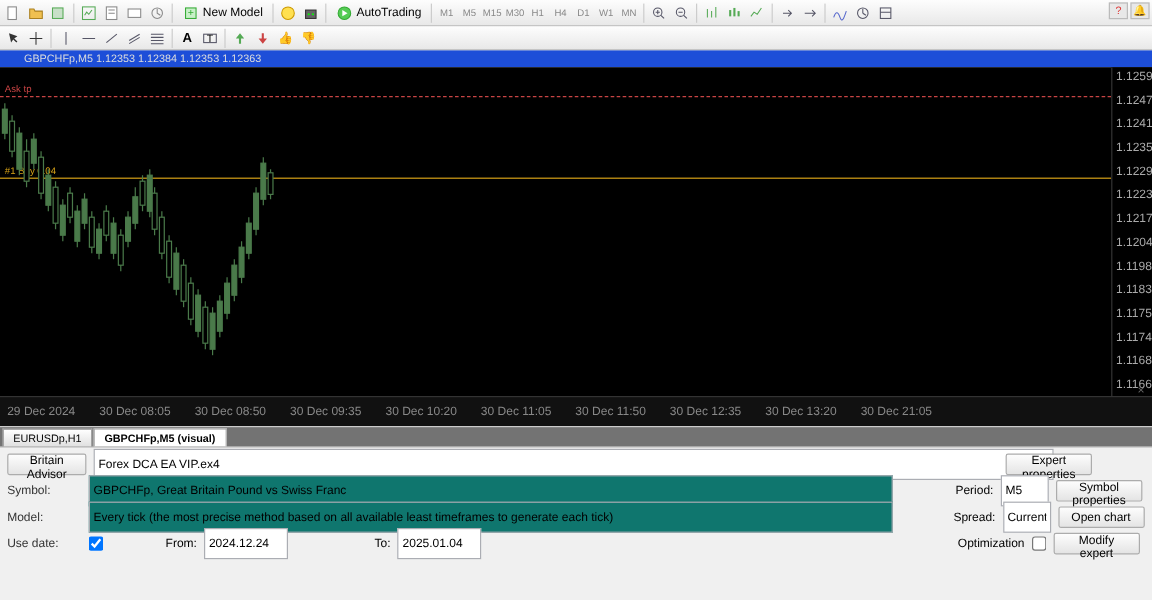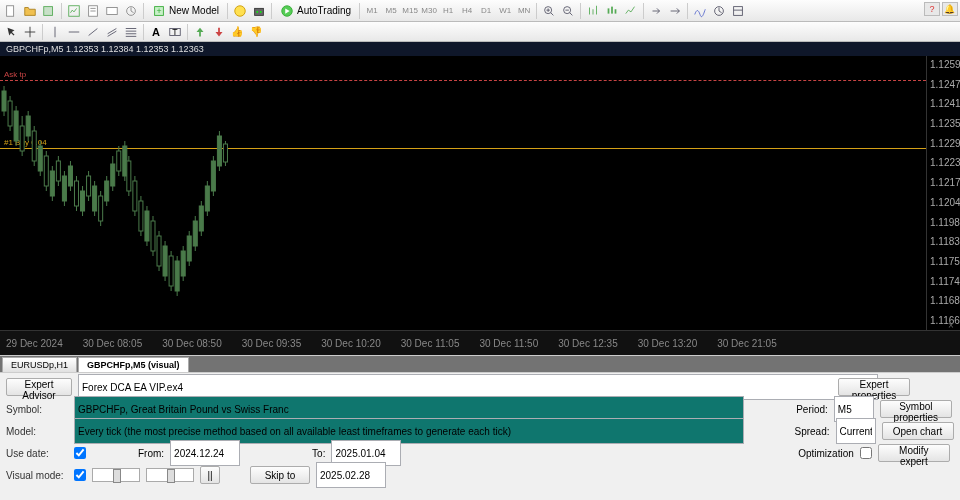--- a/index.html
+++ b/index.html
@@ -2,21 +2,21 @@
 <html><head>
 <meta charset="utf-8">
 <style>
 *{margin:0;padding:0;box-sizing:border-box;font-family:Tahoma,Arial,sans-serif;font-size:10px}
 body{background:#f0f0f0;width:960px;height:500px;overflow:hidden;position:relative}
 .toolbar{height:22px;background:linear-gradient(#fdfdfd,#e8e8e8);border-bottom:1px solid #bbb;display:flex;align-items:center;padding:0 2px;gap:1px}
 .tb-btn{width:18px;height:18px;display:flex;align-items:center;justify-content:center;border:1px solid transparent;border-radius:2px;cursor:pointer}
 .tb-sep{width:1px;height:16px;background:#ccc;margin:0 2px}
 .tb-text-btn{height:18px;padding:0 4px;display:flex;align-items:center;gap:3px;border:1px solid transparent;border-radius:2px;cursor:pointer;font-size:10px}
 .ico{width:14px;height:14px;display:block}
-.chart-hdr{height:14px;background:#0f172a;color:#ddd;font-size:9px;padding:1px 6px;display:flex;align-items:center}
+.chart-hdr{height:14px;background:#1d4ed8;color:#ddd;font-size:9px;padding:1px 20px;display:flex;align-items:center}
 .chart{position:relative;height:274px;background:#000;overflow:hidden}
 .y-axis{position:absolute;right:0;top:0;width:34px;height:100%;background:#000;border-left:1px solid #333;color:#aaa;font-size:8px;display:flex;flex-direction:column;justify-content:space-between;padding:4px 0 4px 3px}
 .y-axis div{height:10px;line-height:10px}
 .candles{position:absolute;left:0;top:0;right:34px;height:100%}
 .hline{position:absolute;left:0;right:34px;height:1px}
 .hline.red{border-top:1px dashed #c84444}
 .hline.orange{background:#d4a017}
 .lbl{position:absolute;color:#c84444;font-size:8px}
 .x-axis{height:12px;background:#111;color:#888;font-size:8px;display:flex;gap:20px;padding:12px 6px;align-items:center;border-top:1px solid #333}
 .tabs{height:18px;background:#737373;border-top:1px solid #ccc;border-bottom:1px solid #ccc;display:flex;align-items:flex-end;padding:0 2px}
@@ -381,51 +381,41 @@
 </div>
 
 <div class="tabs">
   <div class="tab">EURUSDp,H1</div>
   <div class="tab on">GBPCHFp,M5 (visual)</div>
 </div>
 <span class="close-x">×</span>
 
 <div class="tester">
   <div class="trow">
-    <button class="tbtn" style="width:66px">Expert Advisor</button>
+    <button class="tbtn" style="width:66px">Britain Advisor</button>
     <input class="tinput" style="flex: 1 1 0%; max-width: 800px;" value="Forex DCA EA VIP.ex4">
   </div>
   <div class="trow">
     <span class="tlbl">Symbol:</span>
     <input class="tinput ro" style="flex: 1 1 0%; max-width: 670px;" value="GBPCHFp, Great Britain Pound vs Swiss Franc">
   </div>
   <div class="trow">
     <span class="tlbl">Model:</span>
     <input class="tinput ro" style="flex: 1 1 0%; max-width: 670px;" value="Every tick (the most precise method based on all available least timeframes to generate each tick)">
   </div>
   <div class="trow">
     <span class="tlbl">Use date:</span>
     <input type="checkbox" class="chk" checked="" style="">
     <span style="width:40px"></span>
     <span>From:</span>
     <input class="tinput" style="width: 70px;" value="2024.12.24">
     <span style="width:60px"></span>
     <span>To:</span>
     <input class="tinput" style="width: 70px;" value="2025.01.04">
   </div>
-  <div class="trow">
-    <span class="tlbl">Visual mode:</span>
-    <input type="checkbox" class="chk" checked="" style="">
-    <div class="slider"></div>
-    <div class="slider"></div>
-    <button class="tbtn" style="min-width:20px;width:20px">||</button>
-    <span style="width:18px"></span>
-    <button class="tbtn">Skip to</button>
-    <input class="tinput" style="width: 70px;" value="2025.02.28">
-  </div>
 
   <div class="rpanel">
     <div class="trow">
         <button class="tbtn" style="width:72px">Expert properties</button>
       </div>
     <div class="trow">
       <span>Period:</span>
       <input class="tinput" style="width: 40px;" value="M5">
       <button class="tbtn" style="width:72px">Symbol properties</button>
     </div>

